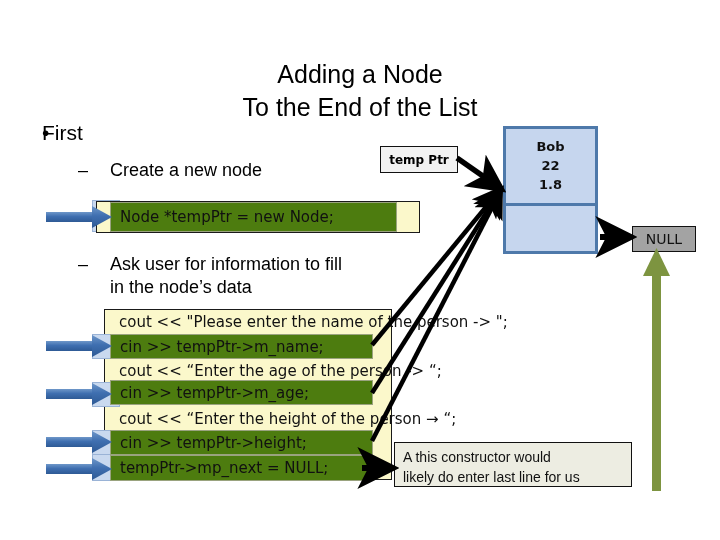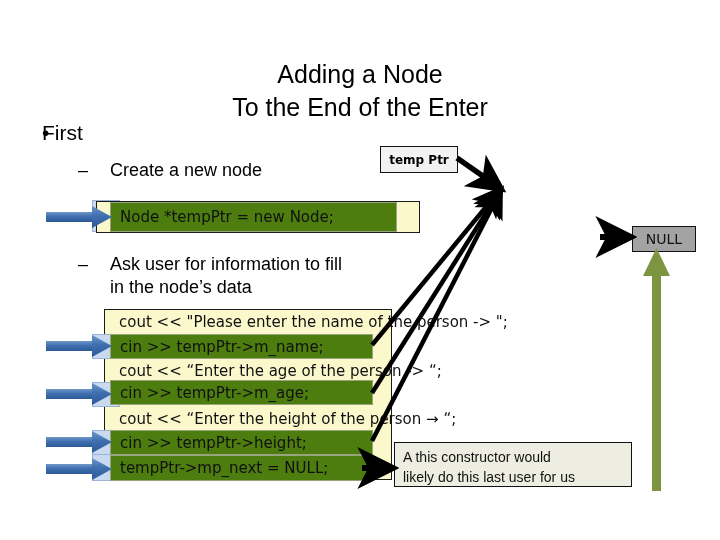--- a/index.html
+++ b/index.html
@@ -85,21 +85,21 @@
 
   svg.overlay{position:absolute;left:0;top:0;width:720px;height:540px;pointer-events:none;}
 </style>
 </head>
 <body>
 
 <div class="stage">
 
   <div class="title">
     <div>Adding a Node</div>
-    <div>To the End of the Enter</div>
+    <div>To the End of the List</div>
   </div>
 
   <div class="bullet1" style="left:42px;top:120px;width:240px;">
     <span class="dot">•</span>
     <span class="btxt">First</span>
   </div>
 
   <div class="bullet2" style="left:78px;top:159px;width:300px;">
     <span class="dash">–</span>
     <span class="btxt">Create a new node</span>
@@ -125,26 +125,34 @@
   <div class="plainline" style="left:110px;top:310px;width:380px;height:24px;">cout &lt;&lt; "Please enter the name of the person -&gt; ";</div>
   <div class="greenline" style="left:110px;top:334px;width:263px;height:25px;">cin &gt;&gt; tempPtr-&gt;m_name;</div>
   <div class="plainline" style="left:110px;top:359px;width:380px;height:23px;">cout &lt;&lt; “Enter the age of the person -&gt; “;</div>
   <div class="greenline" style="left:110px;top:380px;width:263px;height:25px;">cin &gt;&gt; tempPtr-&gt;m_age;</div>
   <div class="plainline" style="left:110px;top:407px;width:380px;height:23px;">cout &lt;&lt; “Enter the height of the person → “;</div>
   <div class="greenline" style="left:110px;top:430px;width:263px;height:25px;">cin &gt;&gt; tempPtr-&gt;height;</div>
   <div class="greenline" style="left:110px;top:455px;width:263px;height:26px;">tempPtr-&gt;mp_next = NULL;</div>
 
   <div class="labelbox" style="left:380px;top:146px;width:78px;height:27px;">temp Ptr</div>
 
+  <div class="nodebox" style="left:503px;top:126px;width:95px;height:128px;">
+    <div class="nodetop">
+      <span>Bob</span>
+      <span>22</span>
+      <span>1.8</span>
+    </div>
+    <div class="nodebot"></div>
+  </div>
 
   <div class="nullbox" style="left:632px;top:226px;width:64px;height:26px;">NULL</div>
 
   <div class="notebox" style="left:394px;top:442px;width:238px;height:45px;">
     <div>A this constructor would</div>
-    <div>likely do this last user for us</div>
+    <div>likely do enter last line for us</div>
   </div>
 
   <svg class="overlay" viewBox="0 0 720 540">
     <defs>
       <linearGradient id="bluegrad" x1="0" y1="0" x2="0" y2="1">
         <stop offset="0%" stop-color="#6E97C9"></stop>
         <stop offset="45%" stop-color="#3F6FB0"></stop>
         <stop offset="100%" stop-color="#2E5A95"></stop>
       </linearGradient>
       <marker id="blkhead" markerWidth="7" markerHeight="7" refX="5.6" refY="3.5" orient="auto">

